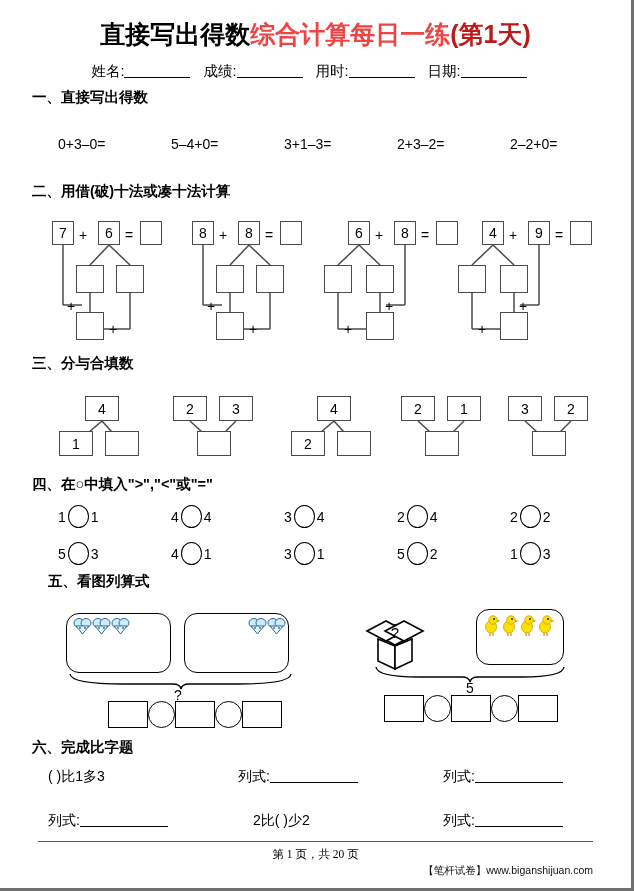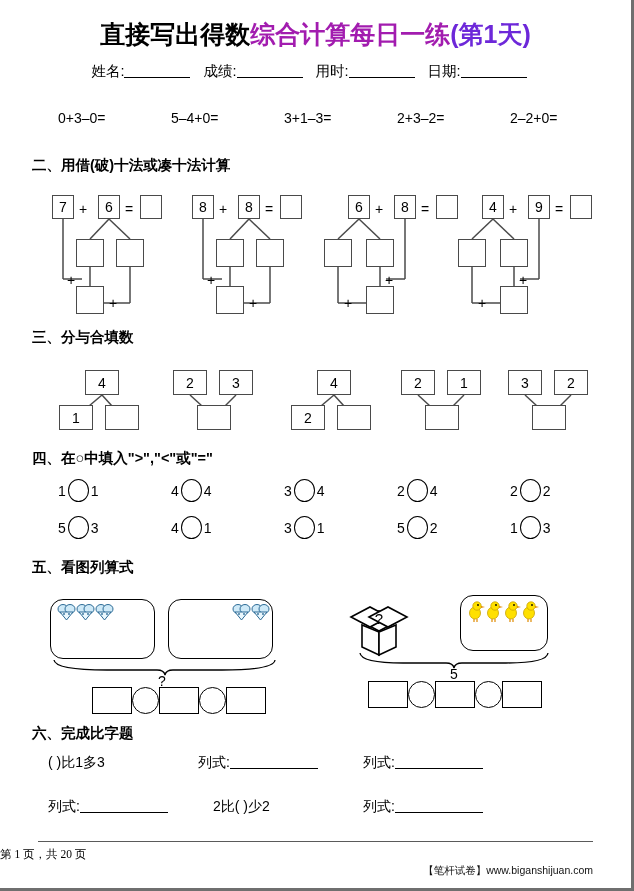--- a/index.html
+++ b/index.html
@@ -6,22 +6,22 @@
   body{font-family:"Liberation Sans","DejaVu Sans",sans-serif;}
   .page{
     position:relative;width:634px;height:891px;background:#ffffff;
     box-sizing:border-box;overflow:hidden;margin:0 auto;
     border-right:3px solid #6f6f6f;border-bottom:3px solid #6f6f6f;
   }
   .title{
     text-align:center;font-size:25px;font-weight:bold;color:#000;
     letter-spacing:0px;margin:0;padding:18px 0 0 0;white-space:nowrap;
   }
-  .title .blue{color:#a21caf;}
-  .title .red{color:#6d28d9;}
+  .title .blue{color:#ef4444;}
+  .title .red{color:#b91c1c;}
   .infoline{
     text-align:center;font-size:14.5px;color:#000;margin-top:11px;white-space:nowrap;
   }
   .infoline .fld{display:inline-block;margin-right:13px;}
   .ul{display:inline-block;border-bottom:1.4px solid #000;width:66px;height:13px;vertical-align:-2px;}
 
   .sec-title{
     font-size:14.5px;font-weight:bold;color:#000;margin:0 0 0 32px;
   }
 
@@ -58,45 +58,46 @@
   
   .s5wrap{position:relative;height:118px;margin-top:8px;}
   .pbox{position:absolute;border:1.5px solid #000;border-radius:13px;background:#fff;box-sizing:border-box;}
   .ansrow{position:absolute;display:flex;align-items:center;}
   .abx{width:40px;height:27px;border:1.5px solid #000;box-sizing:border-box;background:#fff;}
   .acr{width:27px;height:27px;border:1.5px solid #000;border-radius:50%;box-sizing:border-box;background:#fff;}
   .qmk{position:absolute;font-size:14px;color:#000;}
   .s5wrap svg.brace{position:absolute;overflow:visible;}
 
   
-  .s6 .row{display:flex;margin-left:48px;margin-top:11px;font-size:14px;color:#000;}
+  .s6 .row{display:flex;margin-left:48px;margin-top:11px;font-size:14px;color:#000;gap:40px;}
   .s6 .q{width:150px;}
   .s6 .f{width:165px;}
   .s6 .ul2{display:inline-block;border-bottom:1.3px solid #000;width:88px;height:13px;vertical-align:-2px;}
 
   
   .footsep{position:absolute;left:38px;right:38px;bottom:46px;border-top:1.3px solid #5a5a5a;}
-  .pagenum{position:absolute;left:0;right:0;bottom:26px;text-align:left;
+  .pagenum{position:absolute;left:0;right:0;bottom:26px;text-align:center;
            font-size:11.5px;color:#000;font-family:"Liberation Serif",serif;}
   .brand{position:absolute;right:38px;bottom:10px;font-size:10.5px;color:#111;}
 </style>
 </head>
 <body>
 
 <div class="page">
 
   <div class="title">
     <span>直接写出得数</span><span class="blue">综合计算每日一练</span><span class="red">(第1天)</span>
   </div>
 
   <div class="infoline">
     <span class="fld"><span>姓名:</span><span class="ul"></span></span><span class="fld"><span>成绩:</span><span class="ul"></span></span><span class="fld"><span>用时:</span><span class="ul"></span></span><span class="fld"><span>日期:</span><span class="ul"></span></span>
   </div>
 
   <div class="s1">
+    <div class="sec-title">一、直接写出得数</div>
     <div class="row" style="margin-top:29px;">
       <div class="cell">0+3–0=</div>
       <div class="cell">5–4+0=</div>
       <div class="cell">3+1–3=</div>
       <div class="cell">2+3–2=</div>
       <div class="cell">2–2+0=</div>
     </div>
   </div>
 
   <div style="margin-top:30px;">
@@ -306,21 +307,21 @@
           <span>2</span>
         </div>
       <div class="cell">
           <span>1</span>
           <span class="circ"></span>
           <span>3</span>
         </div>
     </div>
   </div>
 
-  <div style="margin-top:19px;">
+  <div style="margin-top:7px;padding-left:16px;">
     <div class="sec-title">五、看图列算式</div>
 
     <div class="s5wrap">
 
       <div class="pbox" style="left:50px;top:14px;width:105px;height:60px;">
         <svg width="105" height="22" style="display:block;margin:3px 0 0 5px;">
           <g>
             <ellipse cx="7" cy="6" rx="5" ry="4.5" fill="#cfeaf8" stroke="#2d6b96" stroke-width="1"></ellipse>
             <ellipse cx="14" cy="6" rx="5" ry="4.5" fill="#cfeaf8" stroke="#2d6b96" stroke-width="1"></ellipse>
             <path d="M4 9 L10.5 17 L17 9 Z" fill="#eaf7fd" stroke="#2d6b96" stroke-width="1"></path>

